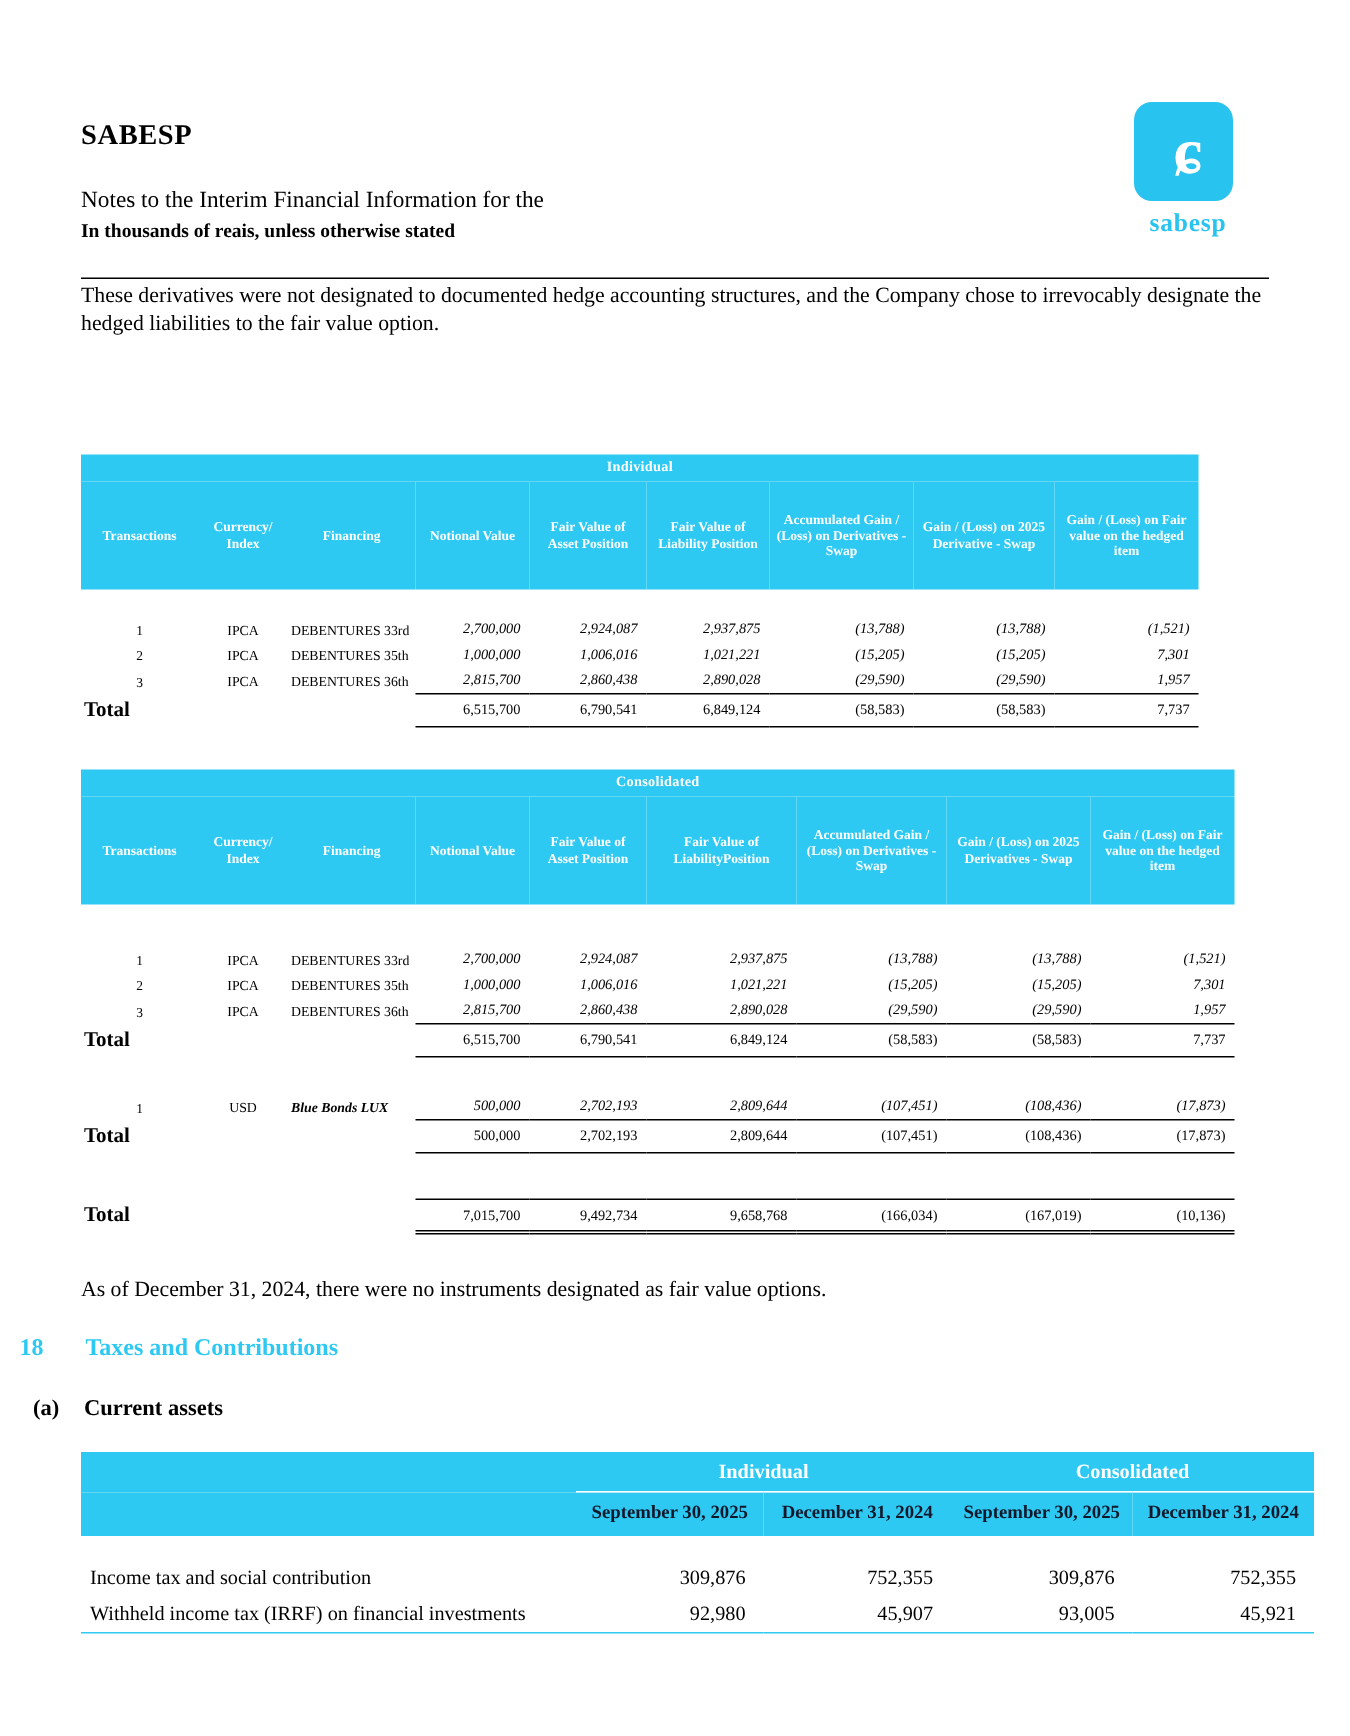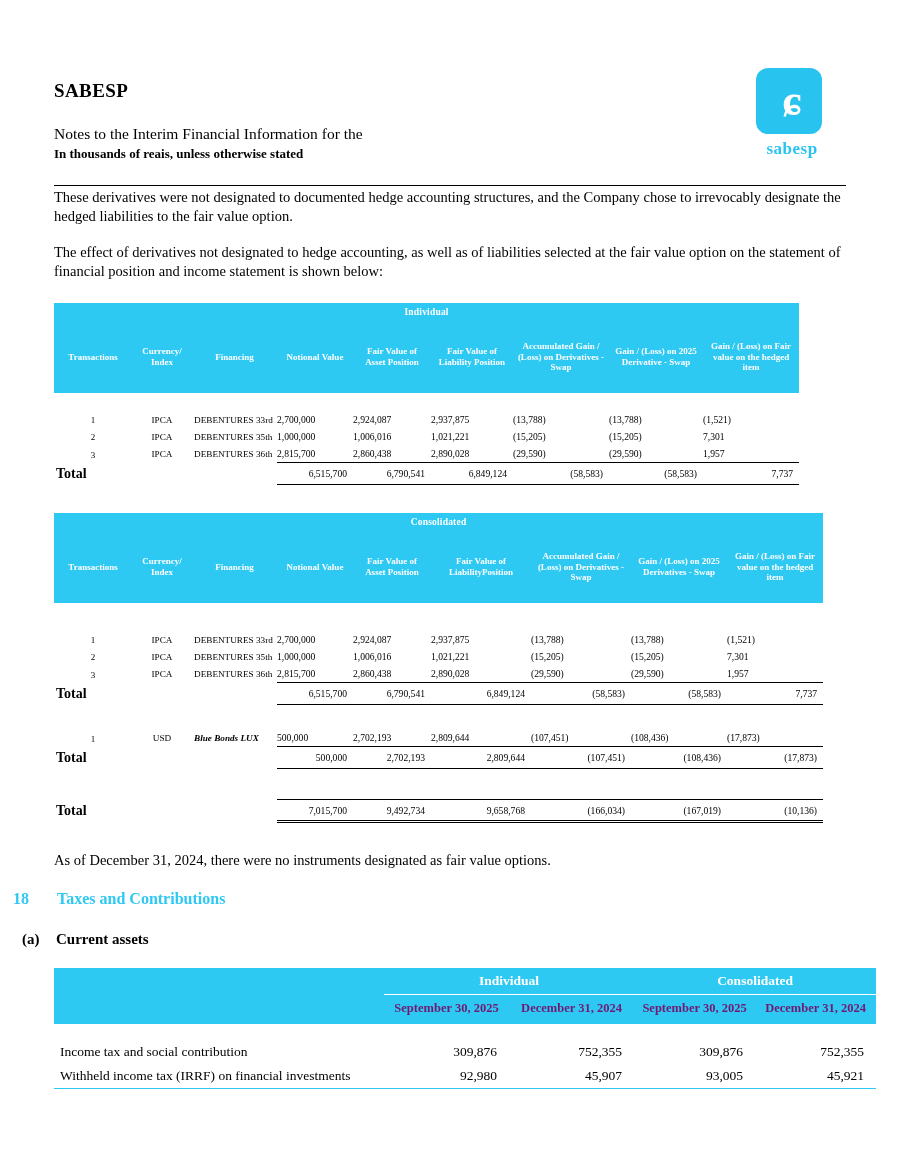--- a/index.html
+++ b/index.html
@@ -125,24 +125,25 @@
     color: #ffffff;
     font-weight: bold;
     text-align: center;
     font-size: 9px;
     line-height: 1.18;
     vertical-align: middle;
     padding: 6px 3px;
   }
   .hcell.tall { height: 60px; }
   .num {
-    text-align: left;
+    text-align: right;
     padding: 3px 6px 3px 0;
     font-size: 9.6px;
     white-space: nowrap;
+    font-style: italic;
   }
   .idx {
     text-align: center;
     font-size: 9px;
     padding: 3px 0;
     vertical-align: bottom;
   }
   .lbl {
     text-align: center;
     font-size: 9.2px;
@@ -218,21 +219,21 @@
     color: #ffffff;
     font-weight: bold;
     text-align: center;
     font-size: 13.5px;
     padding: 5px 0;
     border-bottom: 1px solid #ffffff;
   }
   #table-tax .grp.blank { border-bottom: none; }
   #table-tax .sub {
     background: #2ec9f3;
-    color: #701a75;
+    color: #0f172a;
     font-weight: bold;
     text-align: center;
     font-size: 12.5px;
     line-height: 1.2;
     padding: 6px 0 8px 0;
   }
   #table-tax .rowlbl {
     text-align: left;
     font-size: 13.5px;
     padding: 4px 0 4px 6px;
@@ -261,21 +262,20 @@
   <div class="header-rule"></div>
 
   <div class="logo">
     <div class="logo-mark">
       <div class="glyph">ɕ</div>
     </div>
     <div class="logo-text">sabesp</div>
   </div>
 
   <div class="para" id="para1">These derivatives were not designated to documented hedge accounting structures, and the Company chose to irrevocably designate the hedged liabilities to the fair value option.</div>
-  <div class="para" id="para2">The effect of derivatives not designated to hedge accounting, as well as of liabilities selected at the fair value option on the statement of financial position and income statement is shown below:</div>
 
   <table class="dtable" id="table-individual">
     <colgroup>
       <col style="width:78px">
         <col style="width:60px">
         <col style="width:85px">
       <col style="width:76px">
         <col style="width:78px">
         <col style="width:82px">
       <col style="width:96px">

